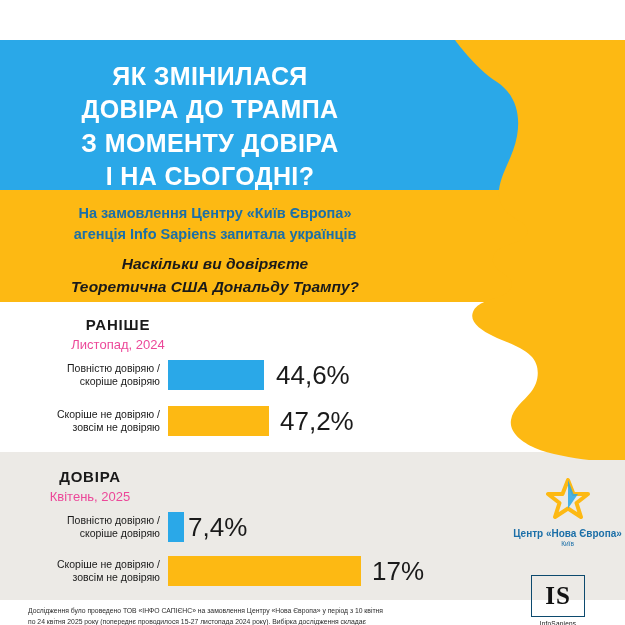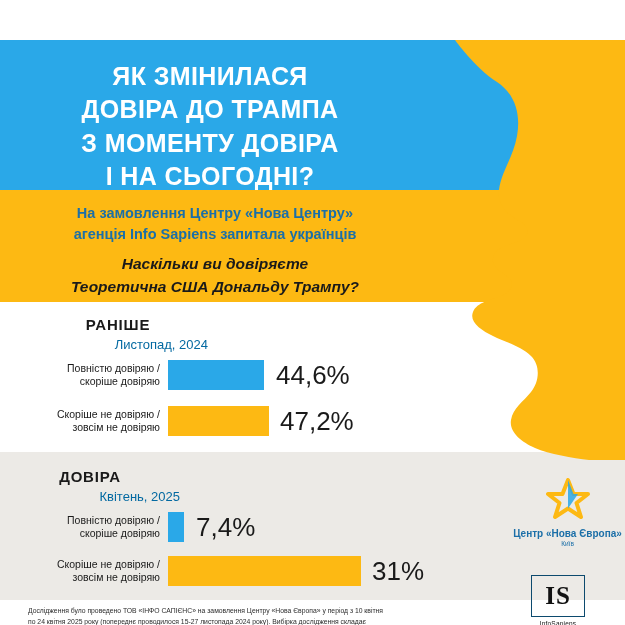--- a/index.html
+++ b/index.html
@@ -114,23 +114,22 @@
     text-align: center;
   }
   .section-title {
     font-weight: bold;
     font-size: 15px;
     color: #1a1a1a;
     letter-spacing: 0.8px;
   }
   .section-sub {
     font-size: 13px;
-    color: #0369a1;
+    color: #ec4899;
     margin-top: 4px;
-    text-align: right;
   }
 
   
   .bar-row {
     position: absolute;
     height: 30px;
   }
   .bar-label {
     position: absolute;
     right: 0;
@@ -243,21 +242,21 @@
   </svg>
 
   <div class="headline">
     <div>ЯК ЗМІНИЛАСЯ</div>
     <div>ДОВІРА ДО ТРАМПА</div>
     <div>З МОМЕНТУ ДОВІРА</div>
     <div>І НА СЬОГОДНІ?</div>
   </div>
 
   <div class="subtitle">
-    <div>На замовлення Центру «Нова Центру»</div>
+    <div>На замовлення Центру «Київ Європа»</div>
     <div>агенція Info Sapiens запитала українців</div>
   </div>
 
   <div class="question">
     <div>Наскільки ви довіряєте</div>
     <div>Теоретична США Дональду Трампу?</div>
   </div>
 
   <div class="section-head" style="top:276px;padding-left:28px;">
     <div class="section-title">РАНІШЕ</div>
@@ -286,30 +285,30 @@
     <div class="section-title">ДОВІРА</div>
     <div class="section-sub">Квітень, 2025</div>
   </div>
 
   <div class="bar-row" style="left:10px; top:472px; width:600px;">
     <div class="bar-label" style="left:0; width:150px;">
       <div>Повністю довіряю /</div>
       <div>скоріше довіряю</div>
     </div>
     <div class="bar" style="left:158px; width:16px; background:#2aa8e8;"></div>
-    <div class="bar-value" style="left:186px;">7,4%</div>
+    <div class="bar-value" style="left:178px;">7,4%</div>
   </div>
 
   <div class="bar-row" style="left:10px; top:516px; width:600px;">
     <div class="bar-label" style="left:0; width:150px;">
       <div>Скоріше не довіряю /</div>
       <div>зовсім не довіряю</div>
     </div>
     <div class="bar" style="left:158px; width:193px; background:#fdb913;"></div>
-    <div class="bar-value" style="left:362px;">31%</div>
+    <div class="bar-value" style="left:362px;">17%</div>
   </div>
 
   <div class="logo-nova">
     <svg width="48" height="44" viewBox="0 0 48 44">
       <path d="M24 2 L29.5 16 L44 16 L32.5 25 L37 39 L24 30.5 L11 39 L15.5 25 L4 16 L18.5 16 Z" fill="none" stroke="#fdb913" stroke-width="4" stroke-linejoin="round"></path>
       <path d="M24 2 L29.5 16 L34 16 L24 30.5 Z" fill="#2aa8e8" opacity="0.85"></path>
     </svg>
     <div class="logo-nova-text">Центр «Нова Європа»</div>
     <div class="logo-nova-sub">Київ</div>
   </div>

